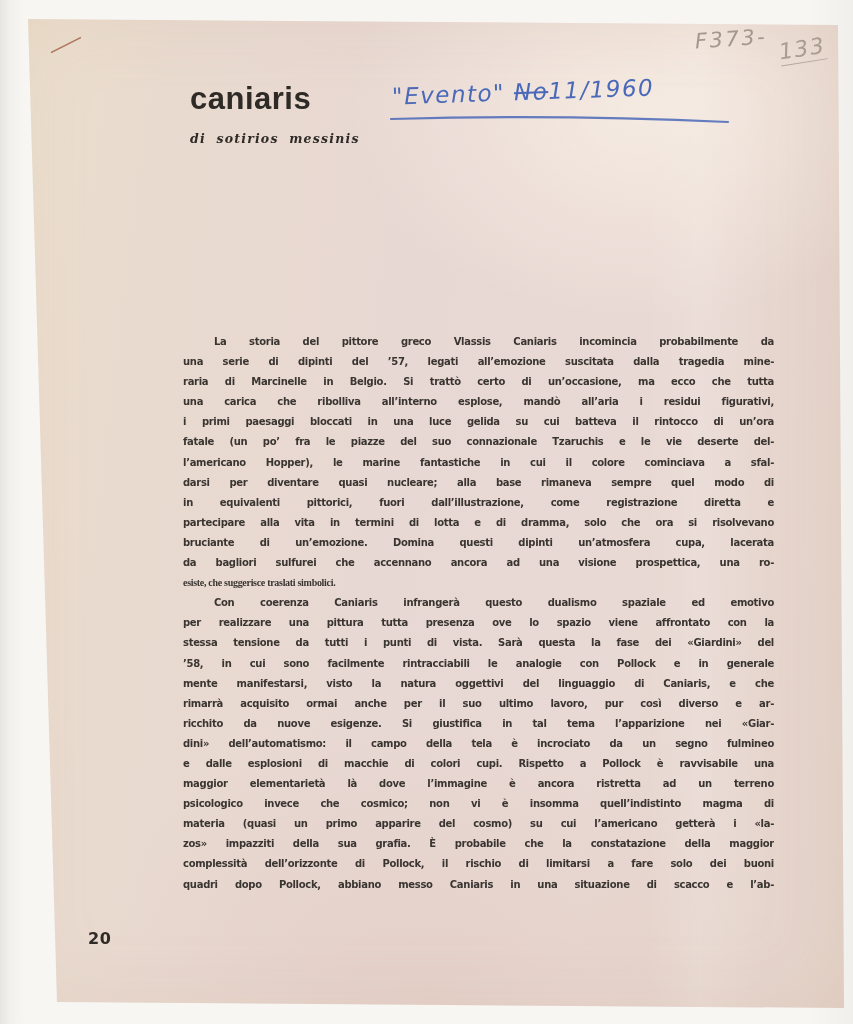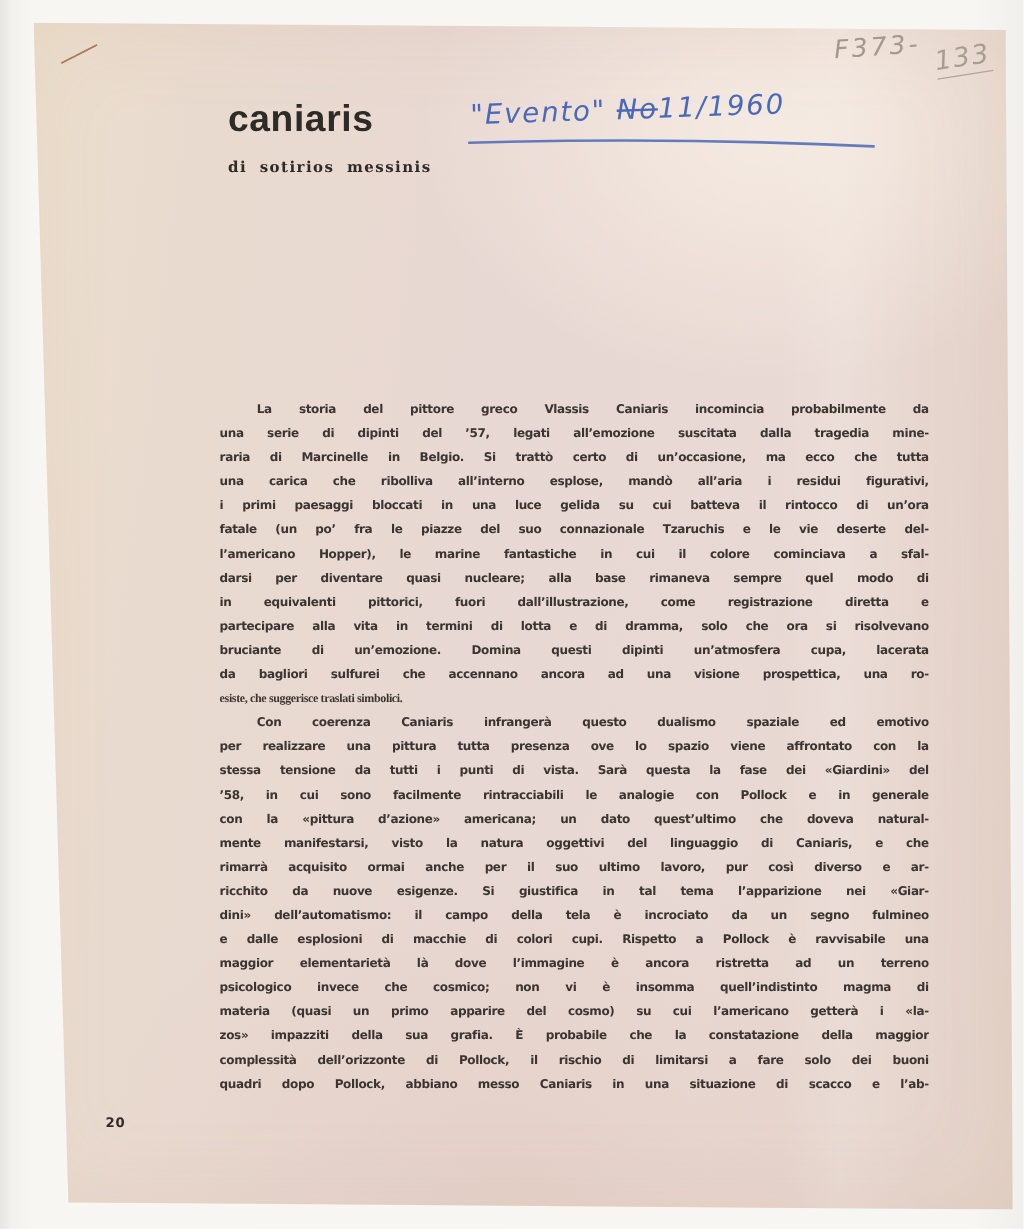--- a/index.html
+++ b/index.html
@@ -19,21 +19,21 @@
     box-shadow: inset 0 0 3px rgba(130,95,70,.5), inset 0 0 90px rgba(190,150,118,.18);
   }
   .title {
     position:absolute; left:190px; top:82px;
     font-family:Liberation Sans, sans-serif; font-weight:bold;
     font-size:31px; line-height:1.1; letter-spacing:.5px; color:#2e2a26;
   }
   .byline {
     position:absolute; left:190px; top:131px;
     font-family:"DejaVu Serif", serif; font-weight:bold;
-    font-size:12.5px; letter-spacing:1.2px; word-spacing:5px; color:#2e2a26;
+    font-size:12.5px; letter-spacing:1.2px; word-spacing:5px; color:#2e2a26;font-style:italic;
   }
   .ink-note {
     position:absolute; left:392px; top:79px; transform:rotate(-2deg);
     font-style:italic; font-size:23px; letter-spacing:1.5px;
     color:#4a69b8; white-space:nowrap;
   }
   .ink-note .struck { text-decoration:line-through; text-decoration-thickness:2px; }
   .ink-underline { position:absolute; left:388px; top:108px; }
   .pencil-note-a {
     position:absolute; left:695px; top:27px; transform:rotate(-4deg);
@@ -55,21 +55,21 @@
   }
   .para { margin:0; }
   .tline {
     height:20.1px; line-height:20.1px;
     text-align:justify; text-align-last:justify; overflow:hidden;
   }
   .tline.indent { padding-left:31px; }
   .tline.endpara { text-align-last:left;font-family:Liberation Serif, serif; }
   .pagenum {
     position:absolute; left:88px; top:929px;
-    font-weight:bold; font-size:11px; letter-spacing:.5px; color:#2f2b27;
+    font-weight:bold; font-size:16px; letter-spacing:.5px; color:#2f2b27;
   }
 </style>
 </head>
 <body>
 
 <div class="page">
 
   <div class="red-mark"></div>
 
   <div class="title">caniaris</div>
@@ -98,21 +98,20 @@
         <div class="tline">partecipare alla vita in termini di lotta e di dramma, solo che ora si risolvevano</div>
         <div class="tline">bruciante di un’emozione. Domina questi dipinti un’atmosfera cupa, lacerata</div>
         <div class="tline">da bagliori sulfurei che accennano ancora ad una visione prospettica, una ro-</div>
         <div class="tline endpara">esiste, che suggerisce traslati simbolici.</div>
       </div>
       <div class="para">
         <div class="tline indent">Con coerenza Caniaris infrangerà questo dualismo spaziale ed emotivo</div>
         <div class="tline">per realizzare una pittura tutta presenza ove lo spazio viene affrontato con la</div>
         <div class="tline">stessa tensione da tutti i punti di vista. Sarà questa la fase dei «Giardini» del</div>
         <div class="tline">’58, in cui sono facilmente rintracciabili le analogie con Pollock e in generale</div>
-        <div class="tline">con la «pittura d’azione» americana; un dato quest’ultimo che doveva natural-</div>
         <div class="tline">mente manifestarsi, visto la natura oggettivi del linguaggio di Caniaris, e che</div>
         <div class="tline">rimarrà acquisito ormai anche per il suo ultimo lavoro, pur così diverso e ar-</div>
         <div class="tline">ricchito da nuove esigenze. Si giustifica in tal tema l’apparizione nei «Giar-</div>
         <div class="tline">dini» dell’automatismo: il campo della tela è incrociato da un segno fulmineo</div>
         <div class="tline">e dalle esplosioni di macchie di colori cupi. Rispetto a Pollock è ravvisabile una</div>
         <div class="tline">maggior elementarietà là dove l’immagine è ancora ristretta ad un terreno</div>
         <div class="tline">psicologico invece che cosmico; non vi è insomma quell’indistinto magma di</div>
         <div class="tline">materia (quasi un primo apparire del cosmo) su cui l’americano getterà i «la-</div>
         <div class="tline">zos» impazziti della sua grafia. È probabile che la constatazione della maggior</div>
         <div class="tline">complessità dell’orizzonte di Pollock, il rischio di limitarsi a fare solo dei buoni</div>

